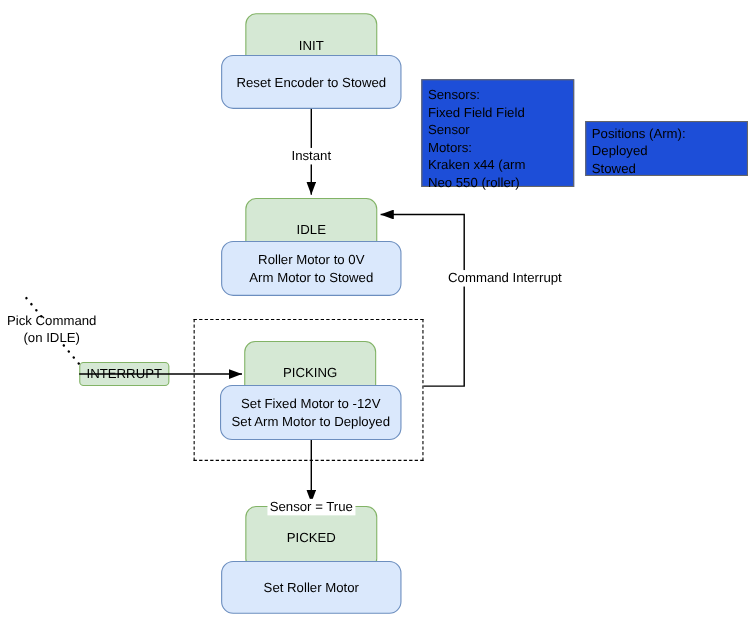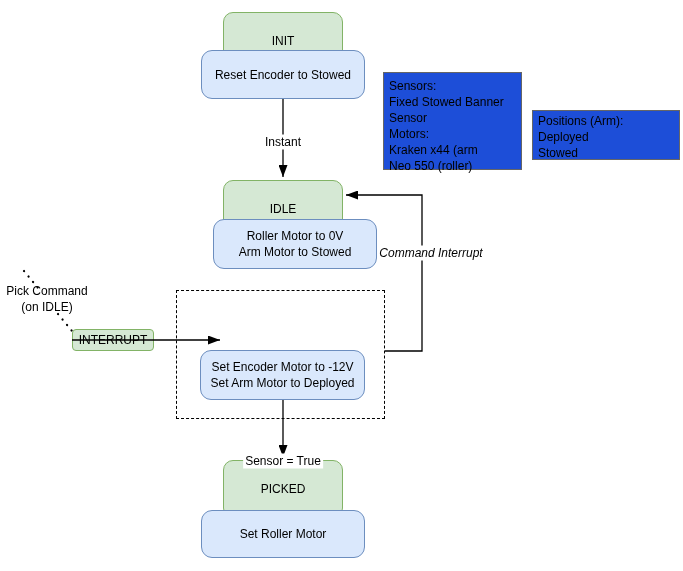--- a/index.html
+++ b/index.html
@@ -51,44 +51,47 @@
   <div class="state-box" style="left:223px;top:12px;">
     <span>INIT</span>
   </div>
   <div class="action-box" style="left:201px;top:50px;width:164px;height:49px;text-align:right;">
     <span>Reset Encoder to Stowed</span>
   </div>
 
   <div class="state-box" style="left:223px;top:180px;">
     <span>IDLE</span>
   </div>
-  <div class="action-box" style="left:201px;top:219px;width:164px;height:50px;margin-left:12px;">
+  <div class="action-box" style="left:201px;top:219px;width:164px;height:50px;">
     <span>Roller Motor to 0V</span>
     <span>Arm Motor to Stowed</span>
   </div>
 
+  <div class="state-box" style="left:222px;top:310px;">
+    <span>PICKING</span>
+  </div>
   <div class="action-box" style="left:200px;top:350px;width:165px;height:50px;">
-    <span>Set Encoder Motor to -12V</span>
+    <span>Set Fixed Motor to -12V</span>
     <span>Set Arm Motor to Deployed</span>
   </div>
 
   <div class="state-box" style="left:223px;top:460px;">
     <span>PICKED</span>
   </div>
   <div class="action-box" style="left:201px;top:510px;width:164px;height:48px;">
     <span>Set Roller Motor</span>
   </div>
 
   <div class="interrupt-badge">
     <span>INTERRUPT</span>
   </div>
 
   <div class="note-box" style="left:383px;top:72px;width:139px;height:98px;">
     <div>Sensors:</div>
-    <div>Fixed Stowed Banner</div>
+    <div>Fixed Field Field</div>
     <div>Sensor</div>
     <div>Motors:</div>
     <div>Kraken x44 (arm</div>
     <div>Neo 550 (roller)</div>
   </div>
   <div class="note-box" style="left:532px;top:110px;width:148px;height:50px;padding-top:2px;">
     <div>Positions (Arm):</div>
     <div>Deployed</div>
     <div>Stowed</div>
   </div>
@@ -106,20 +109,20 @@
 
     <line x1="72" y1="340" x2="220" y2="340" stroke="#000" stroke-width="1.3" marker-end="url(#arrowhead)"></line>
 
     <line x1="283" y1="400" x2="283" y2="457" stroke="#000" stroke-width="1.3" marker-end="url(#arrowhead)"></line>
 
     <line x1="24" y1="271" x2="38" y2="288" stroke="#000" stroke-width="2.2" stroke-linecap="round" stroke-dasharray="0.1 7"></line>
     <line x1="58" y1="314" x2="72" y2="331" stroke="#000" stroke-width="2.2" stroke-linecap="round" stroke-dasharray="0.1 7"></line>
   </svg>
 
   <div class="edge-label" style="left:283px;top:142px;">Instant</div>
-  <div class="edge-label" style="left:431px;top:253px;font-style:italic;">Command Interrupt</div>
+  <div class="edge-label" style="left:459px;top:253px;">Command Interrupt</div>
   <div class="edge-label" style="left:283px;top:433px;margin-top:28px;">Sensor = True</div>
   <div class="edge-label multi" style="left:47px;top:299px;background:transparent;">
     <div>Pick Command</div>
     <div>(on IDLE)</div>
   </div>
 
 </div>
 
 </body></html>

